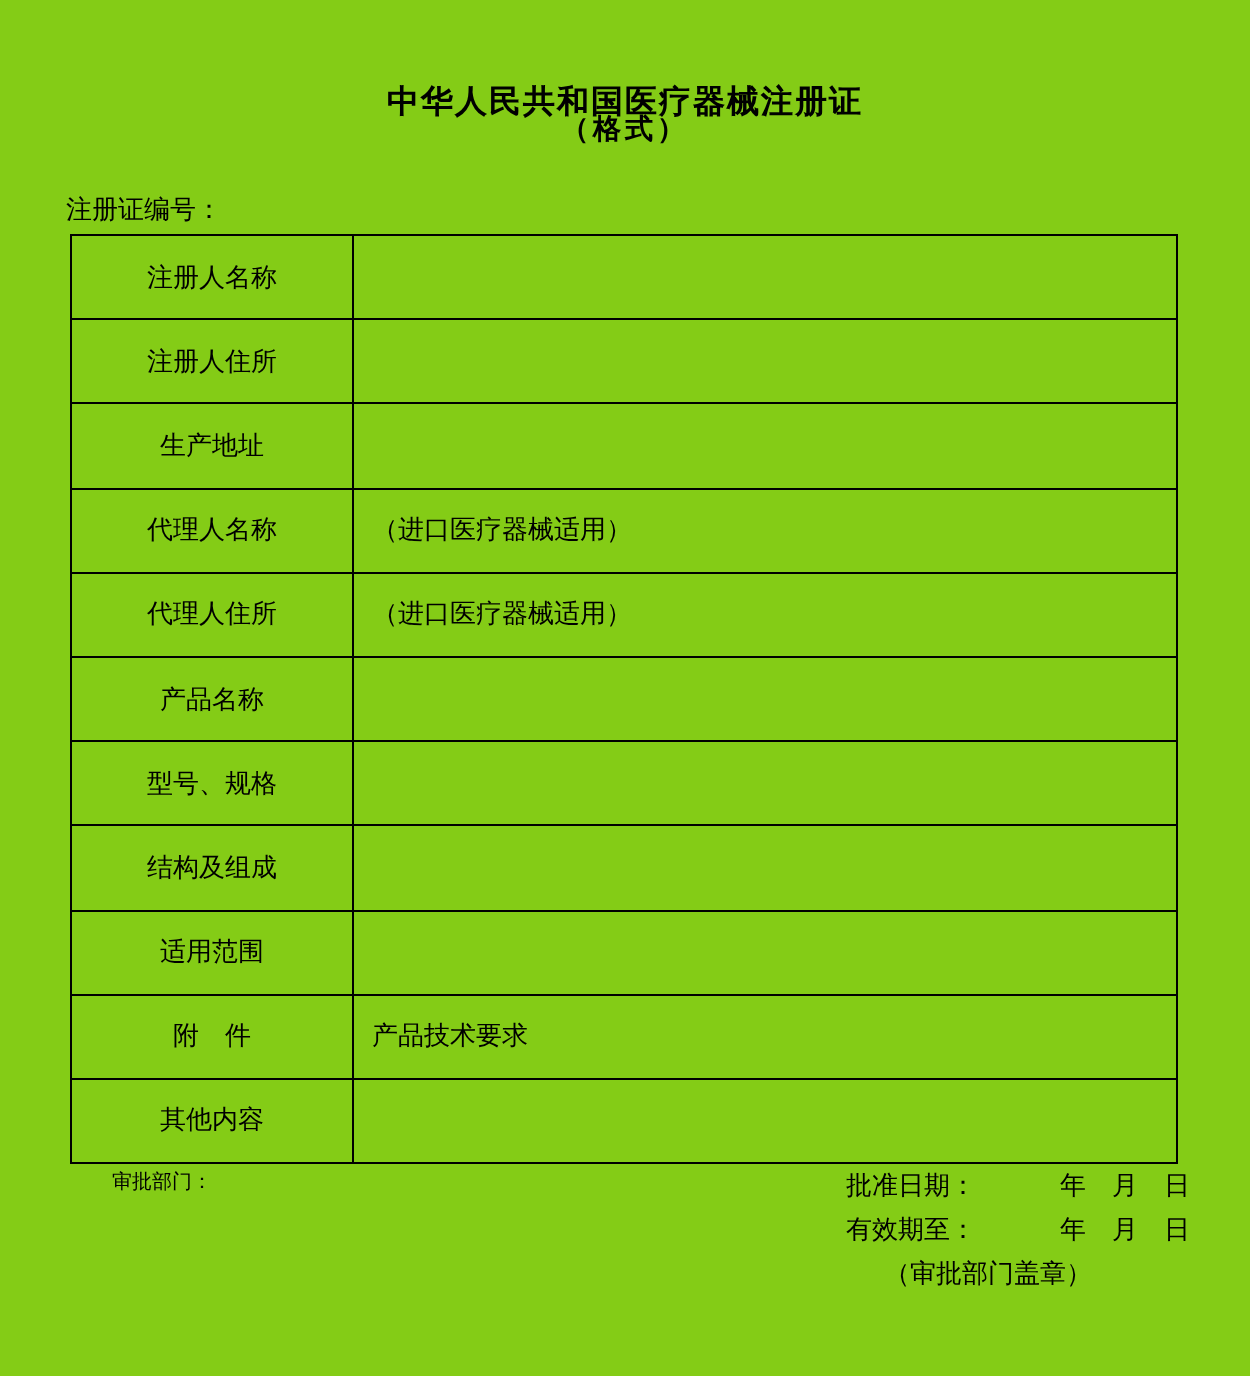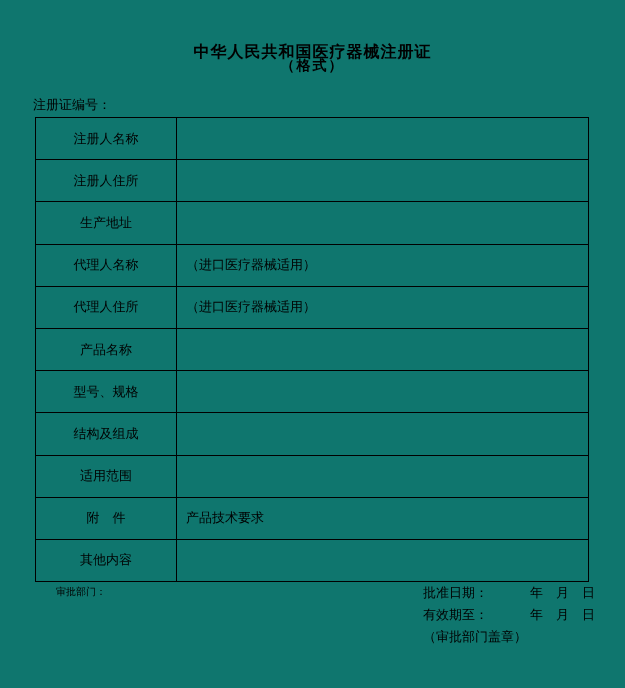--- a/index.html
+++ b/index.html
@@ -1,19 +1,19 @@
 <!DOCTYPE html>
 <html><head>
 <meta charset="utf-8">
 <style>
   html,body { margin:0; padding:0; background:#ffffff; }
   .page {
     position:relative;
     width:625px; height:688px;
-    background:#0f766e;
+    background:#84cc16;
     color:#000000;
     font-family:"Liberation Serif","DejaVu Serif",serif;
     overflow:hidden;
   }
   .title {
     position:absolute; top:43px; left:0; width:100%;
     text-align:center;
     font-size:16px; font-weight:bold; letter-spacing:1px;
     line-height:18px;
   }
@@ -57,21 +57,21 @@
     position:absolute; left:56px; top:584px;
     font-size:10px; line-height:16px;
   }
   .footer-right {
     position:absolute; left:423px; top:582px; width:142px;
     font-size:13px;
   }
   .date-line { display:flex; align-items:center; height:22px; white-space:pre;gap:40px; }
   .date-line .dl-label { white-space:pre; }
   .date-line .dl-value { white-space:pre; margin-left:2px; }
-  .seal-note { height:22px; line-height:22px; text-align:left; white-space:pre; }
+  .seal-note { height:22px; line-height:22px; text-align:center; white-space:pre; }
 </style>
 </head>
 <body>
 
 <div class="page">
 
   <div class="title">中华人民共和国医疗器械注册证</div>
   <div class="subtitle">（格式）</div>
   <div class="cert-no">注册证编号：</div>
 

